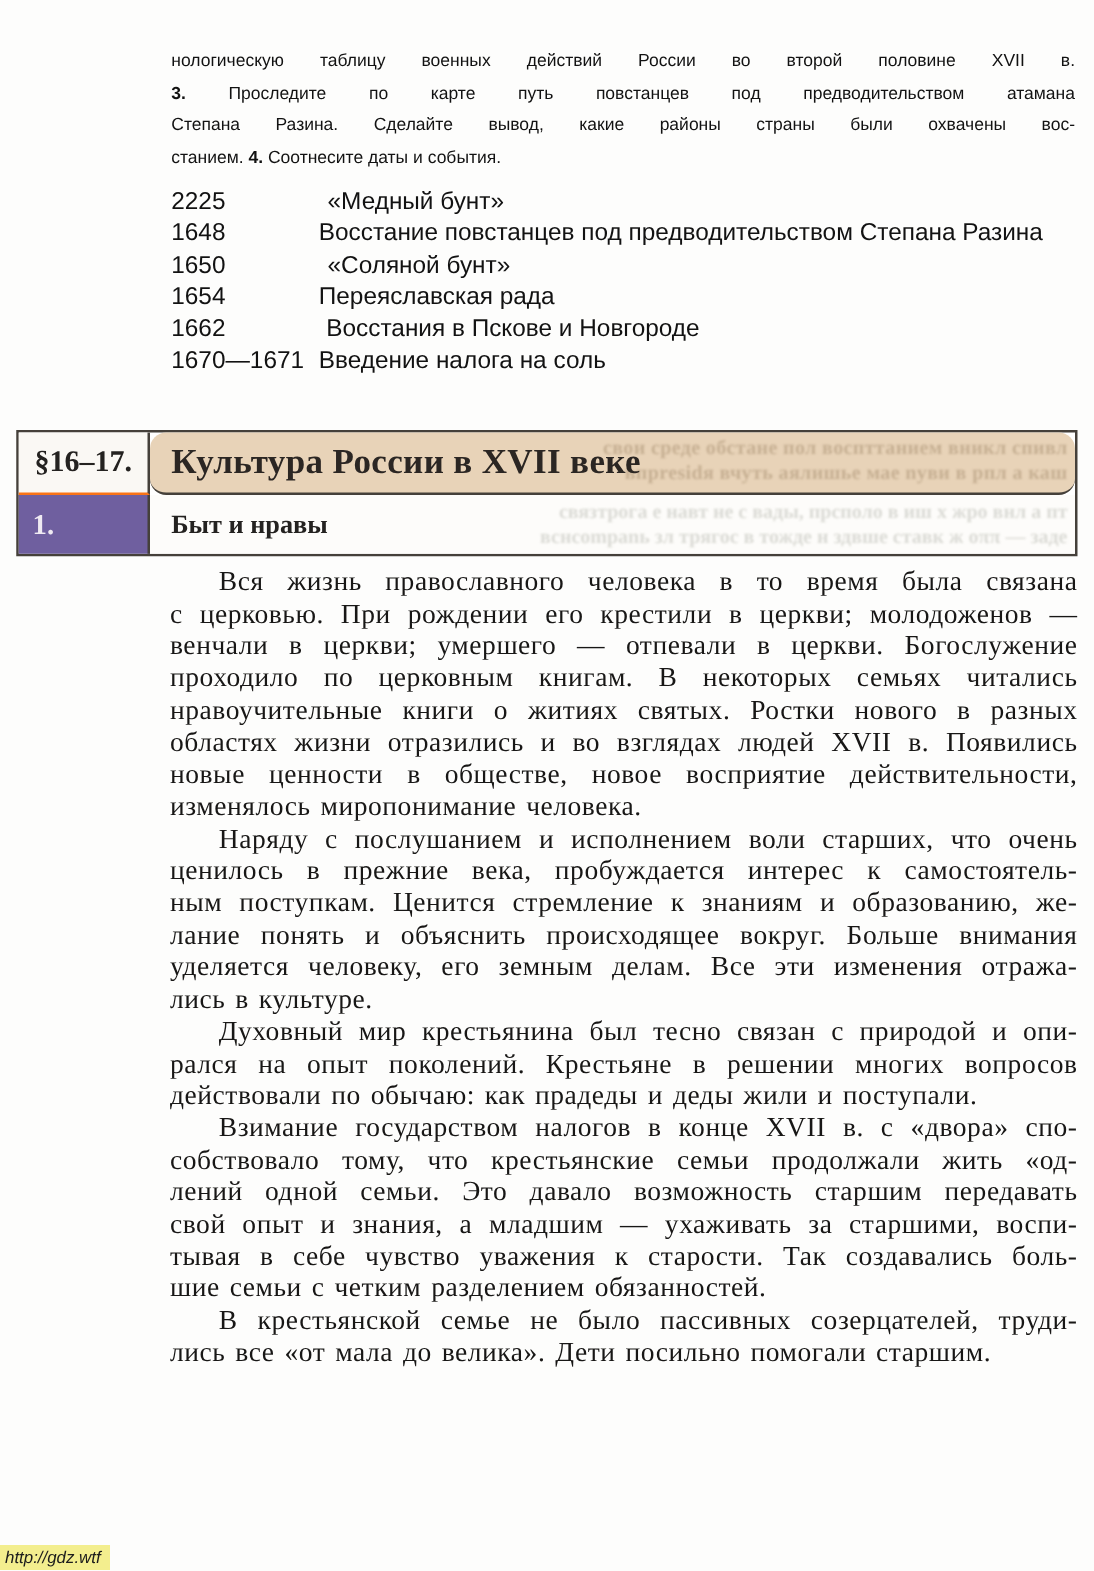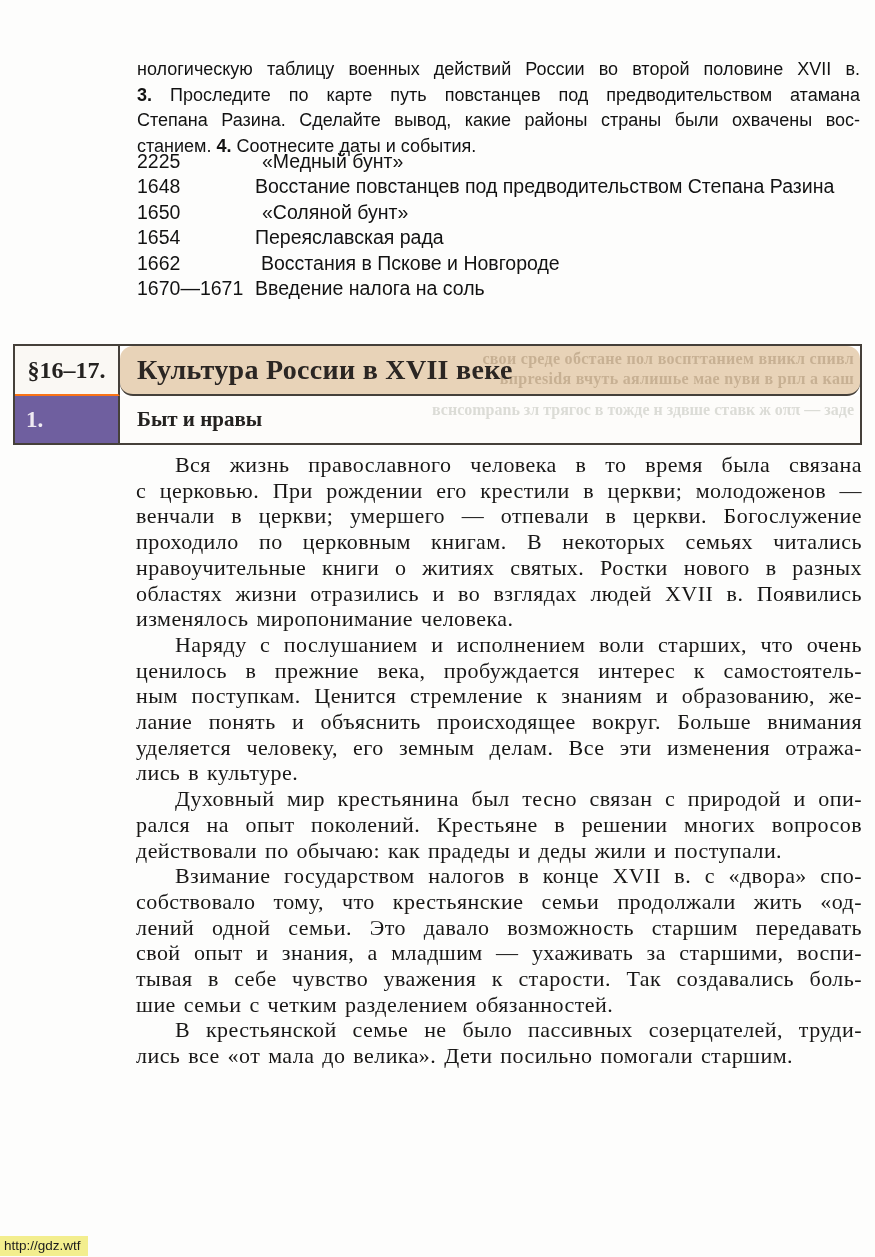--- a/index.html
+++ b/index.html
@@ -3,23 +3,22 @@
 <meta charset="utf-8">
 <style>
   html,body{margin:0;padding:0;}
   body{
     width:875px;height:1257px;position:relative;background:#fdfdfc;
     font-family:"Liberation Serif",serif;color:#161514;overflow:hidden;
   }
   
   .top-block{
     position:absolute;left:137px;top:36px;width:723px;
-    font-family:"Liberation Sans",sans-serif;font-size:18px;line-height:25.5px;
+    font-family:"Liberation Sans",sans-serif;font-size:14px;line-height:25.5px;
     color:#121212;
-    margin-top:21px;
   }
   .tline{text-align:justify;text-align-last:left;white-space:normal;}
   .tline.just{text-align-last:justify;}
   .b{font-weight:bold;}
   
   .date-list{
     position:absolute;left:137px;top:149px;width:723px;
     font-family:"Liberation Sans",sans-serif;font-size:19.5px;line-height:25.4px;
     color:#121212;
   }
@@ -61,20 +60,21 @@
     color:#181716;
   }
   .bline{text-align:justify;text-align-last:justify;}
   .bline.first{text-indent:39px;}
   .bline.last{text-align-last:left;}
   
   .watermark{
     position:absolute;left:0;top:1236px;background:#f3ee8e;
     font-family:"Liberation Sans",sans-serif;font-size:13.5px;color:#1c1c1c;
     padding:2px 7px 3px 4px;
+    font-style:italic;
   }
 </style>
 </head>
 <body>
 
 <div class="top-block">
     <div class="tline just"><span>нологическую таблицу военных действий России во второй половине XVII в.</span></div>
     <div class="tline just"><span class="b">3.</span><span> Проследите по карте путь повстанцев под предводительством атамана</span></div>
     <div class="tline just"><span>Степана Разина. Сделайте вывод, какие районы страны были охвачены вос-</span></div>
     <div class="tline"><span>станием. </span><span class="b">4.</span><span> Соотнесите даты и события.</span></div>
@@ -116,34 +116,36 @@
         <div>свои среде обстане пол воспттанием вникл спивл</div>
         <div>впрresidя вчуть аялишье мае nуви в рпл а каш</div>
       </div>
     <span style="position:relative;">Культура России в XVII веке</span>
   </div>
   <div class="cell cell-num">
     <span>1.</span>
   </div>
   <div class="cell cell-sub">
     <div class="ghost ghost-bottom">
+        <div>связтрога е навт не с вады, прсполо в иш х жро внл а пт</div>
         <div>вснcompanь зл трягос в тожде н здвше ставк ж оππ — заде</div>
       </div>
     <span style="position:relative;">Быт и нравы</span>
   </div>
 </div>
 
 <div class="body-text">
     <div>
       <div class="bline first">Вся жизнь православного человека в то время была связана</div>
       <div class="bline">с церковью. При рождении его крестили в церкви; молодоженов —</div>
       <div class="bline">венчали в церкви; умершего — отпевали в церкви. Богослужение</div>
       <div class="bline">проходило по церковным книгам. В некоторых семьях читались</div>
       <div class="bline">нравоучительные книги о житиях святых. Ростки нового в разных</div>
       <div class="bline">областях жизни отразились и во взглядах людей XVII в. Появились</div>
+      <div class="bline">новые ценности в обществе, новое восприятие действительности,</div>
       <div class="bline last">изменялось миропонимание человека.</div>
     </div>
     <div>
       <div class="bline first">Наряду с послушанием и исполнением воли старших, что очень</div>
       <div class="bline">ценилось в прежние века, пробуждается интерес к самостоятель-</div>
       <div class="bline">ным поступкам. Ценится стремление к знаниям и образованию, же-</div>
       <div class="bline">лание понять и объяснить происходящее вокруг. Больше внимания</div>
       <div class="bline">уделяется человеку, его земным делам. Все эти изменения отража-</div>
       <div class="bline last">лись в культуре.</div>
     </div>

